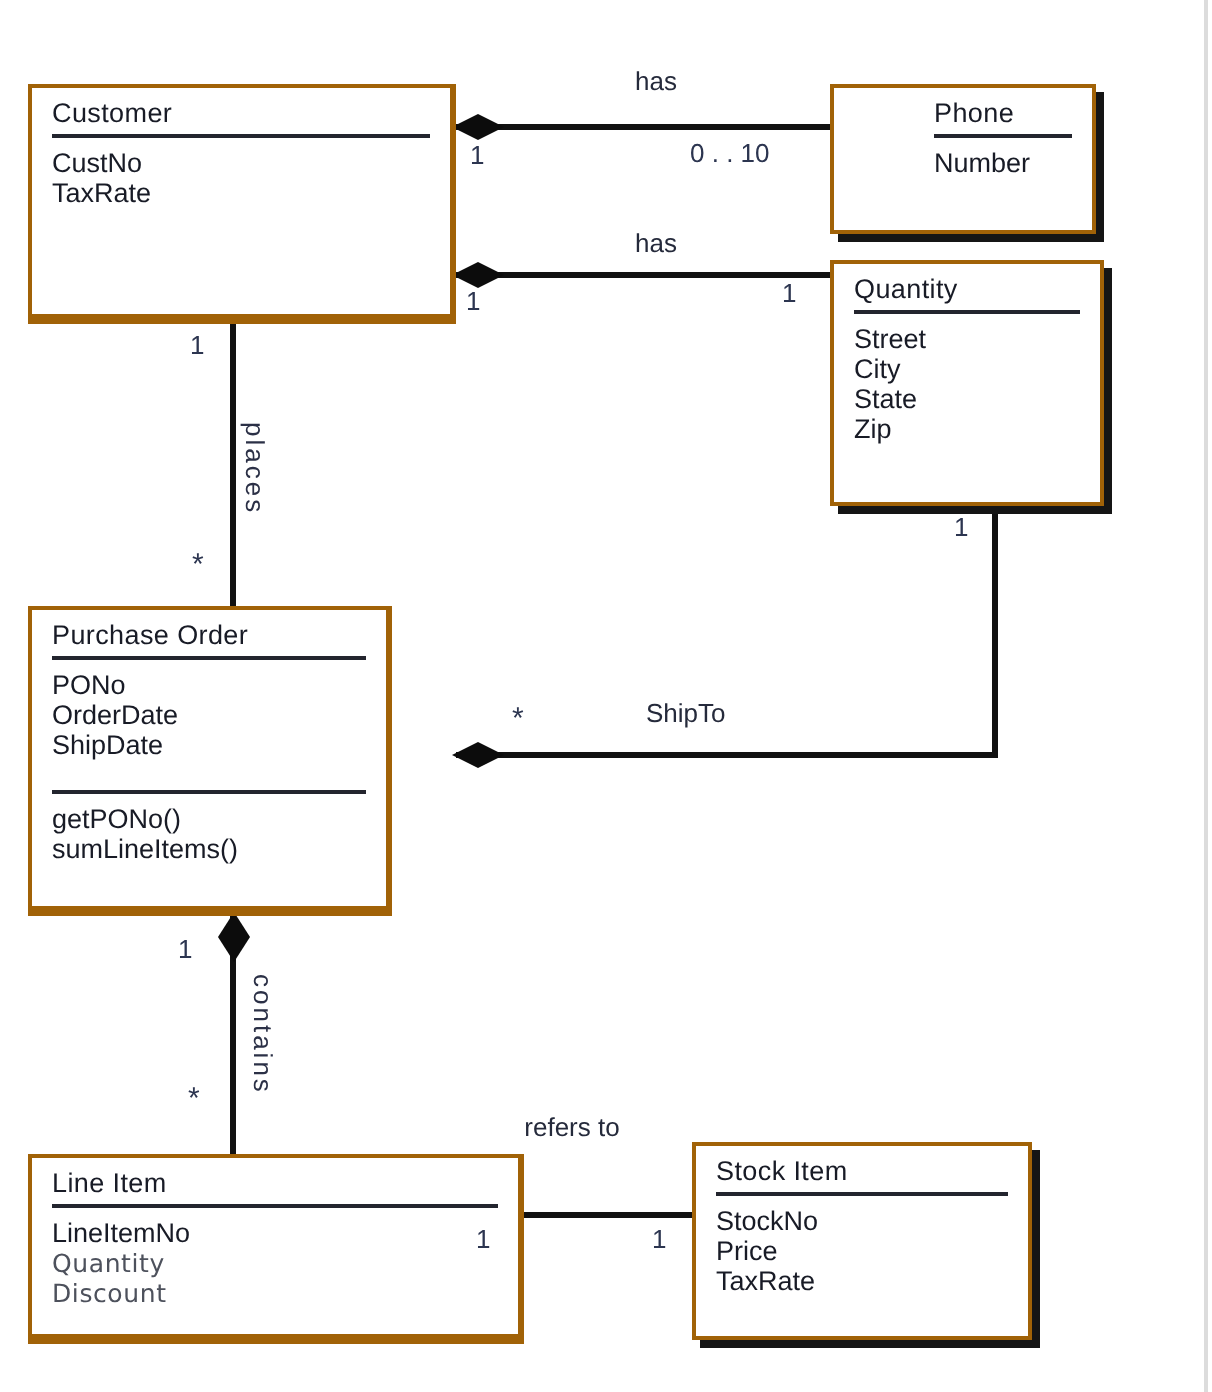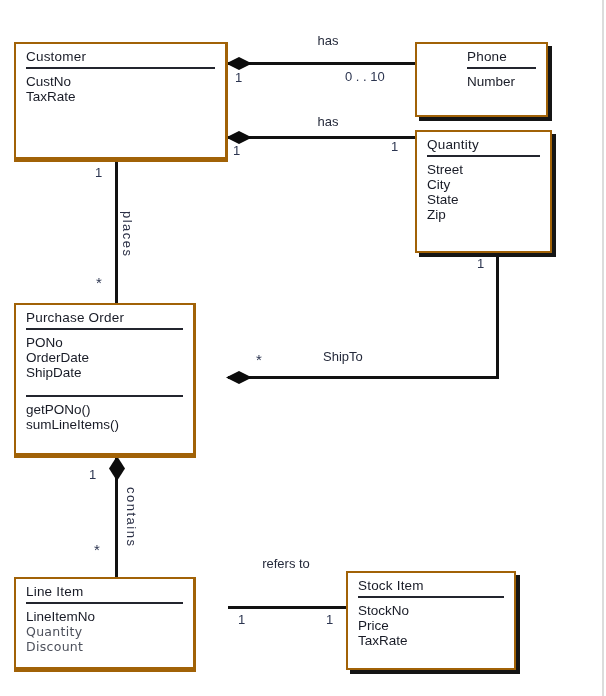--- a/index.html
+++ b/index.html
@@ -83,21 +83,21 @@
       <div>OrderDate</div>
       <div>ShipDate</div>
     </div>
     <div class="uml-sep2"></div>
     <div class="uml-attrs">
       <div>getPONo()</div>
       <div>sumLineItems()</div>
     </div>
   </div>
 
-  <div class="uml-box thick-edge" style="left:14px;top:577px;width:182px;height:95px;">
+  <div class="uml-box thick-edge" style="left:14px;top:577px;width:248px;height:95px;">
     <div class="uml-title">Line Item</div>
     <div class="uml-sep"></div>
     <div class="uml-attrs">
       <div>LineItemNo</div>
       <div class="attr-alt">Quantity</div>
       <div class="attr-alt">Discount</div>
     </div>
   </div>
 
   <div class="uml-box drop-shadow" style="left:346px;top:571px;width:170px;height:99px;">

